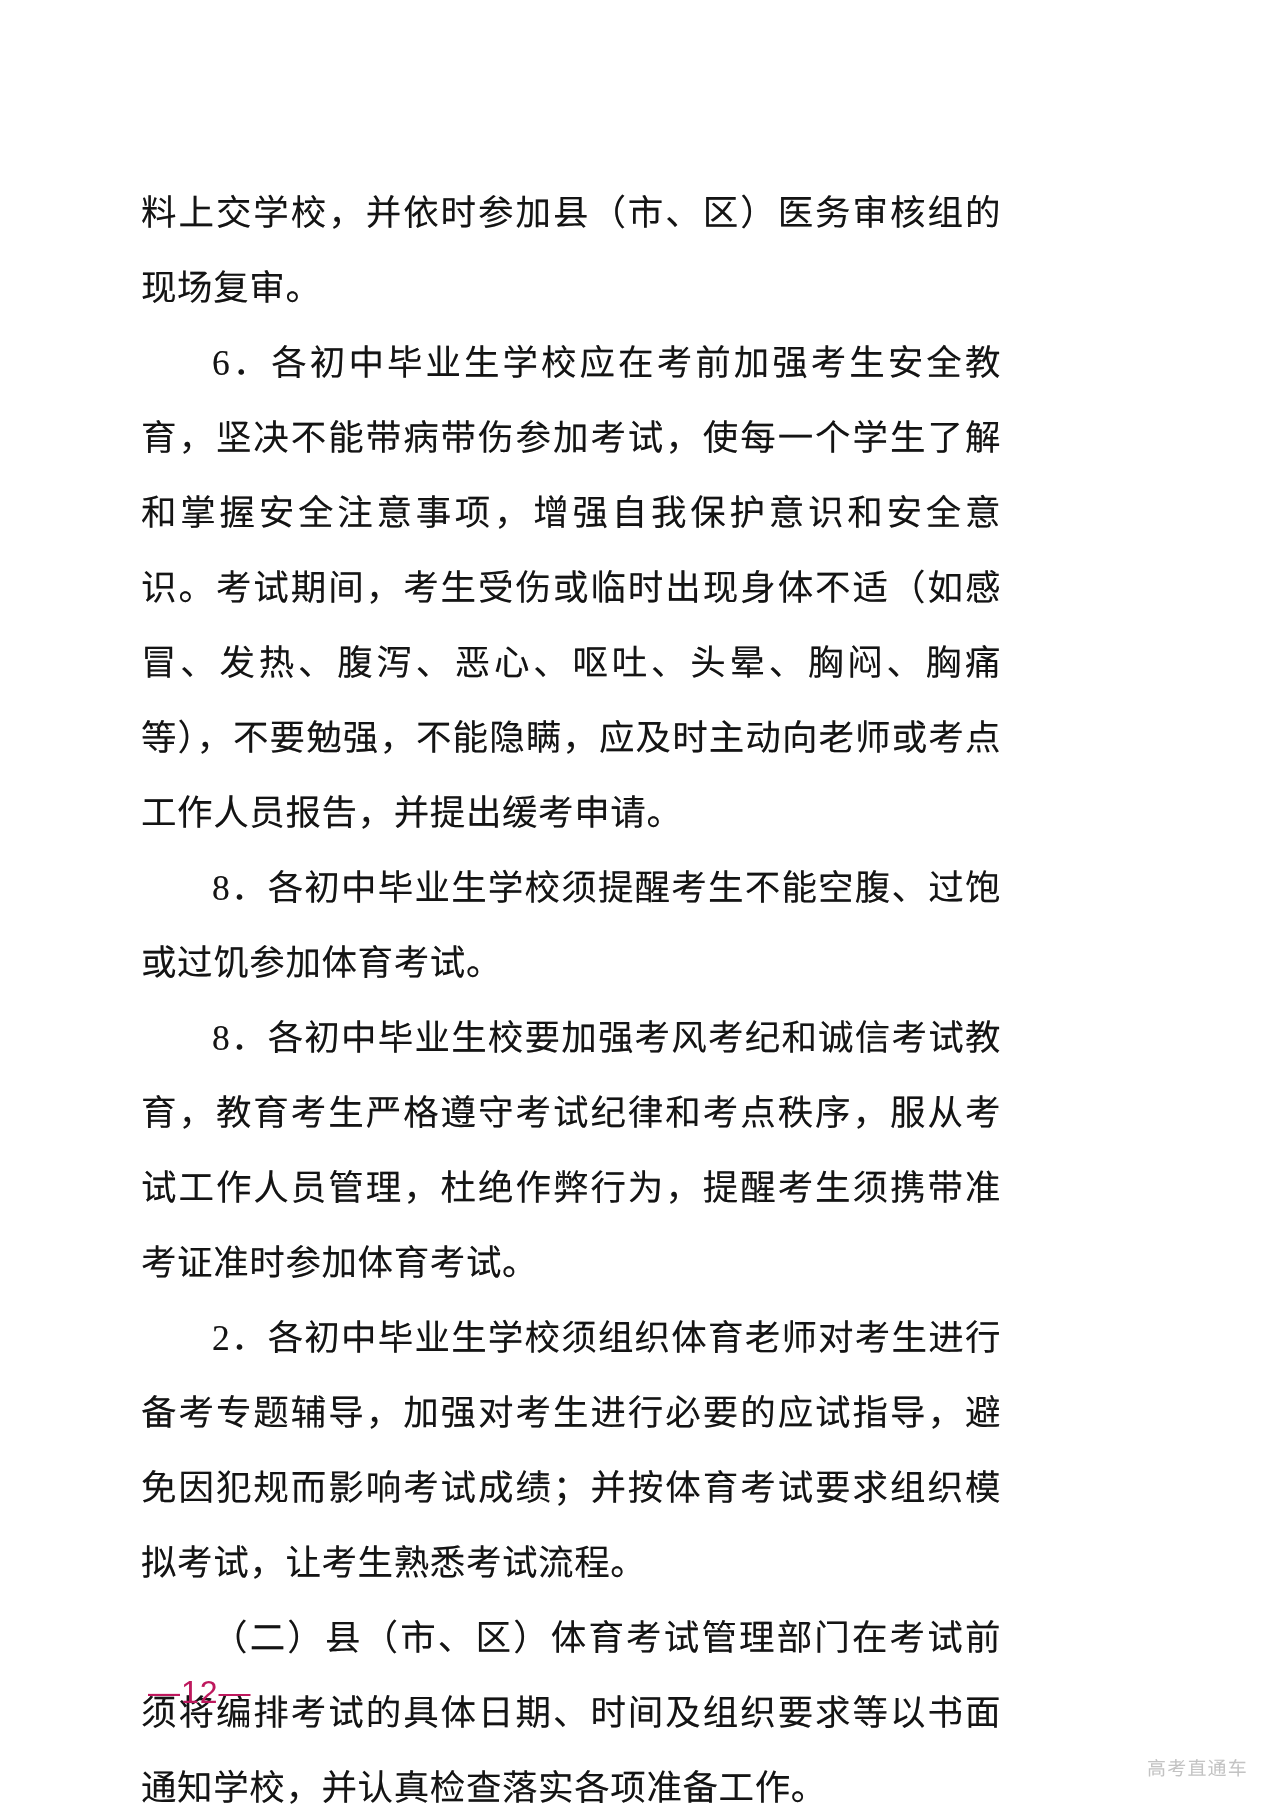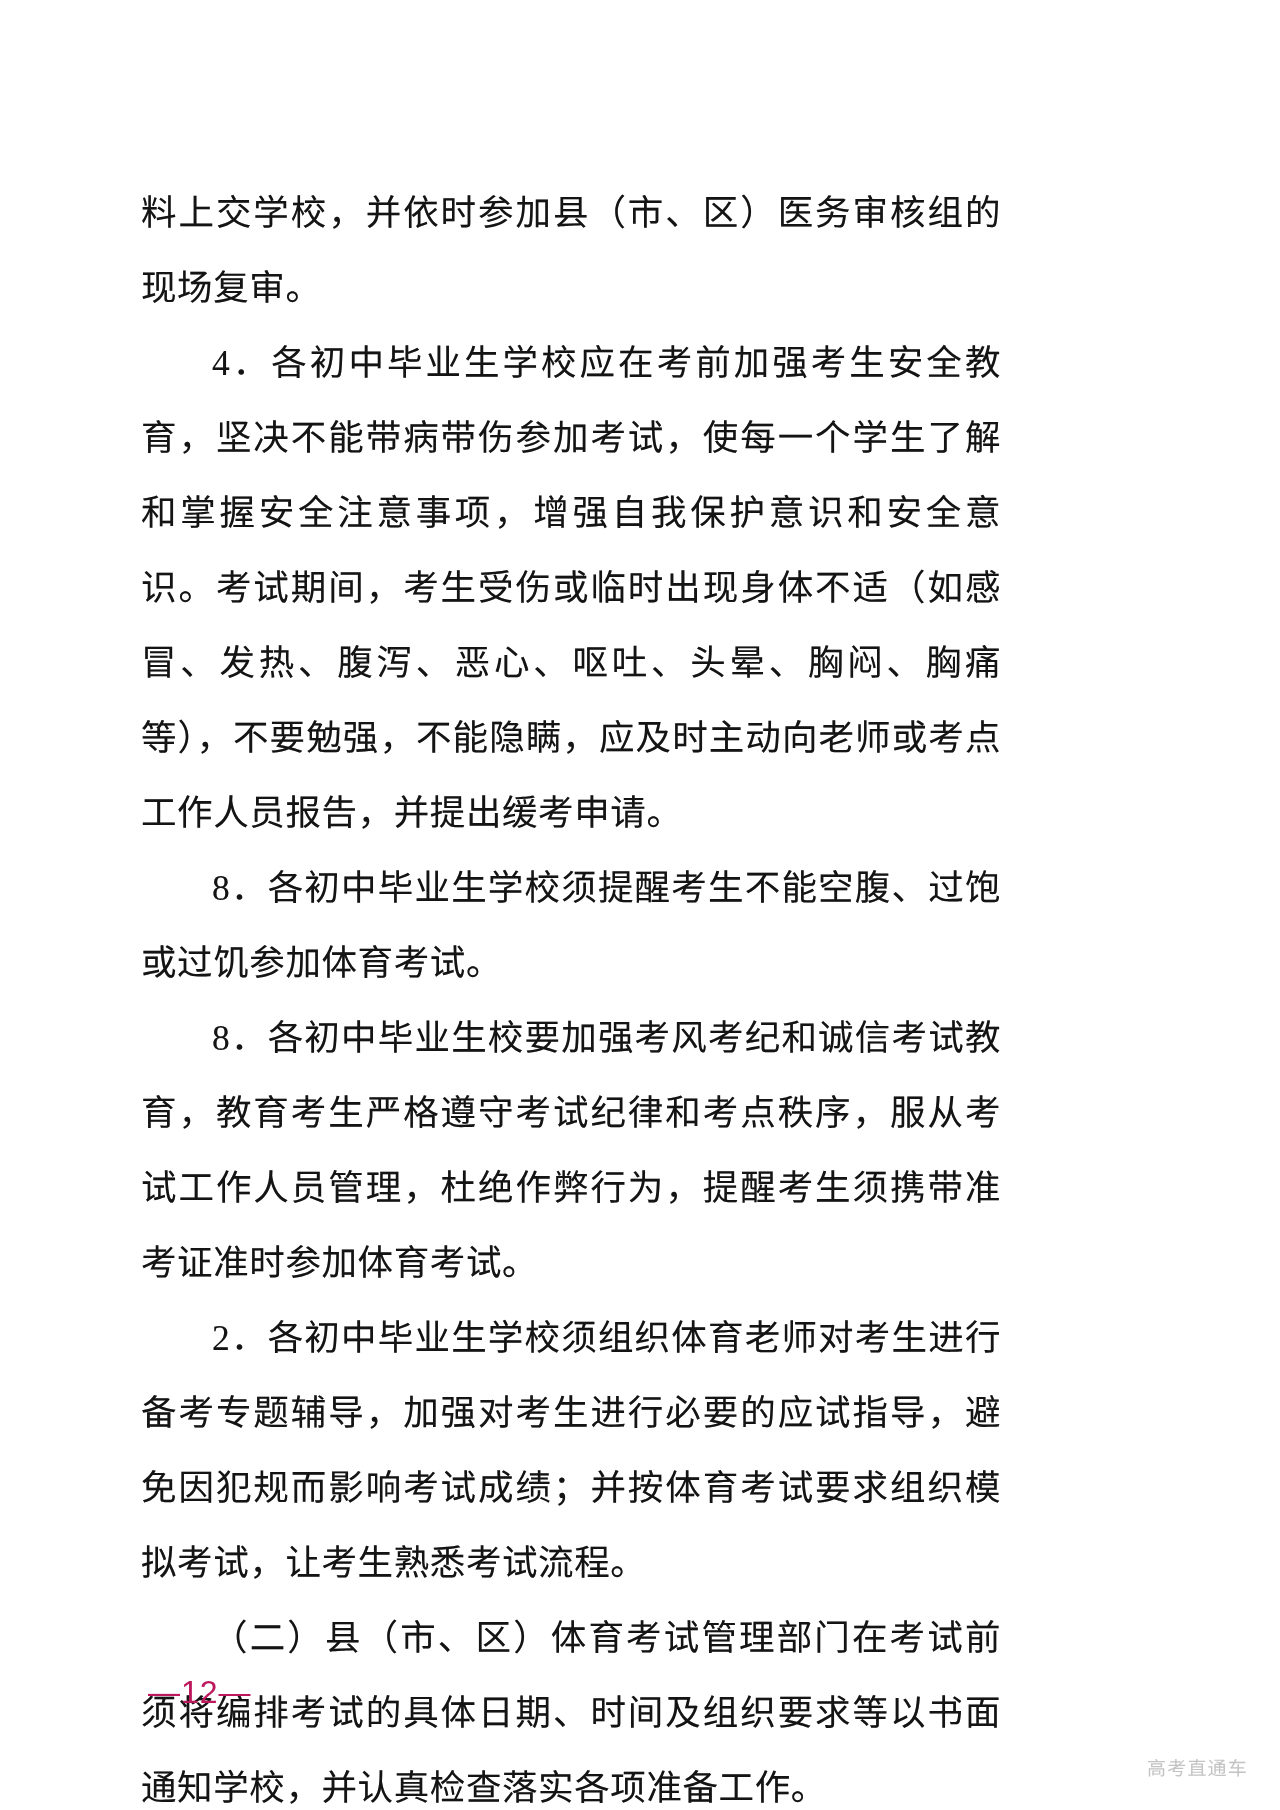--- a/index.html
+++ b/index.html
@@ -86,21 +86,21 @@
 </style>
 </head>
 <body>
 
 <div class="page">
 
   <div class="body-block">
 
     <p class="para">料上交学校，并依时参加县（市、区）医务审核组的现场复审。</p>
 
-    <p class="para indent">4．各初中毕业生学校应在考前加强考生安全教育，坚决不能带病带伤参加考试，使每一个学生了解和掌握安全注意事项，增强自我保护意识和安全意识。考试期间，考生受伤或临时出现身体不适（如感冒、发热、腹泻、恶心、呕吐、头晕、胸闷、胸痛等），不要勉强，不能隐瞒，应及时主动向老师或考点工作人员报告，并提出缓考申请。</p>
+    <p class="para indent">6．各初中毕业生学校应在考前加强考生安全教育，坚决不能带病带伤参加考试，使每一个学生了解和掌握安全注意事项，增强自我保护意识和安全意识。考试期间，考生受伤或临时出现身体不适（如感冒、发热、腹泻、恶心、呕吐、头晕、胸闷、胸痛等），不要勉强，不能隐瞒，应及时主动向老师或考点工作人员报告，并提出缓考申请。</p>
 
     <p class="para indent">8．各初中毕业生学校须提醒考生不能空腹、过饱或过饥参加体育考试。</p>
 
     <p class="para indent">8．各初中毕业生校要加强考风考纪和诚信考试教育，教育考生严格遵守考试纪律和考点秩序，服从考试工作人员管理，杜绝作弊行为，提醒考生须携带准考证准时参加体育考试。</p>
 
     <p class="para indent">2．各初中毕业生学校须组织体育老师对考生进行备考专题辅导，加强对考生进行必要的应试指导，避免因犯规而影响考试成绩；并按体育考试要求组织模拟考试，让考生熟悉考试流程。</p>
 
     <p class="para indent">（二）县（市、区）体育考试管理部门在考试前须将编排考试的具体日期、时间及组织要求等以书面通知学校，并认真检查落实各项准备工作。</p>
 
   </div>

